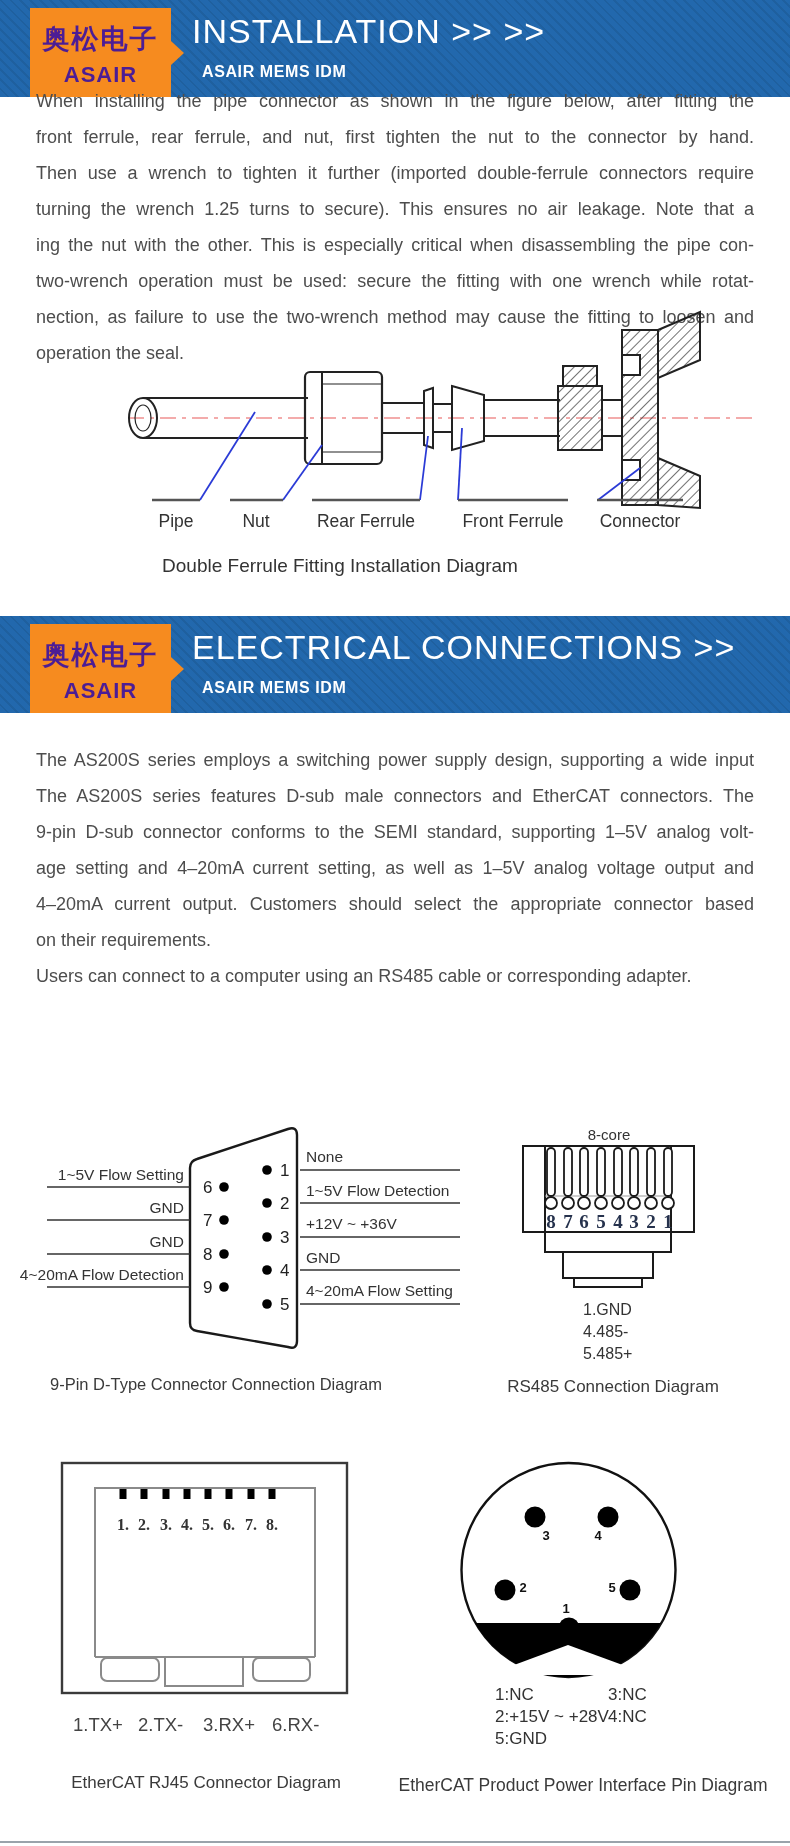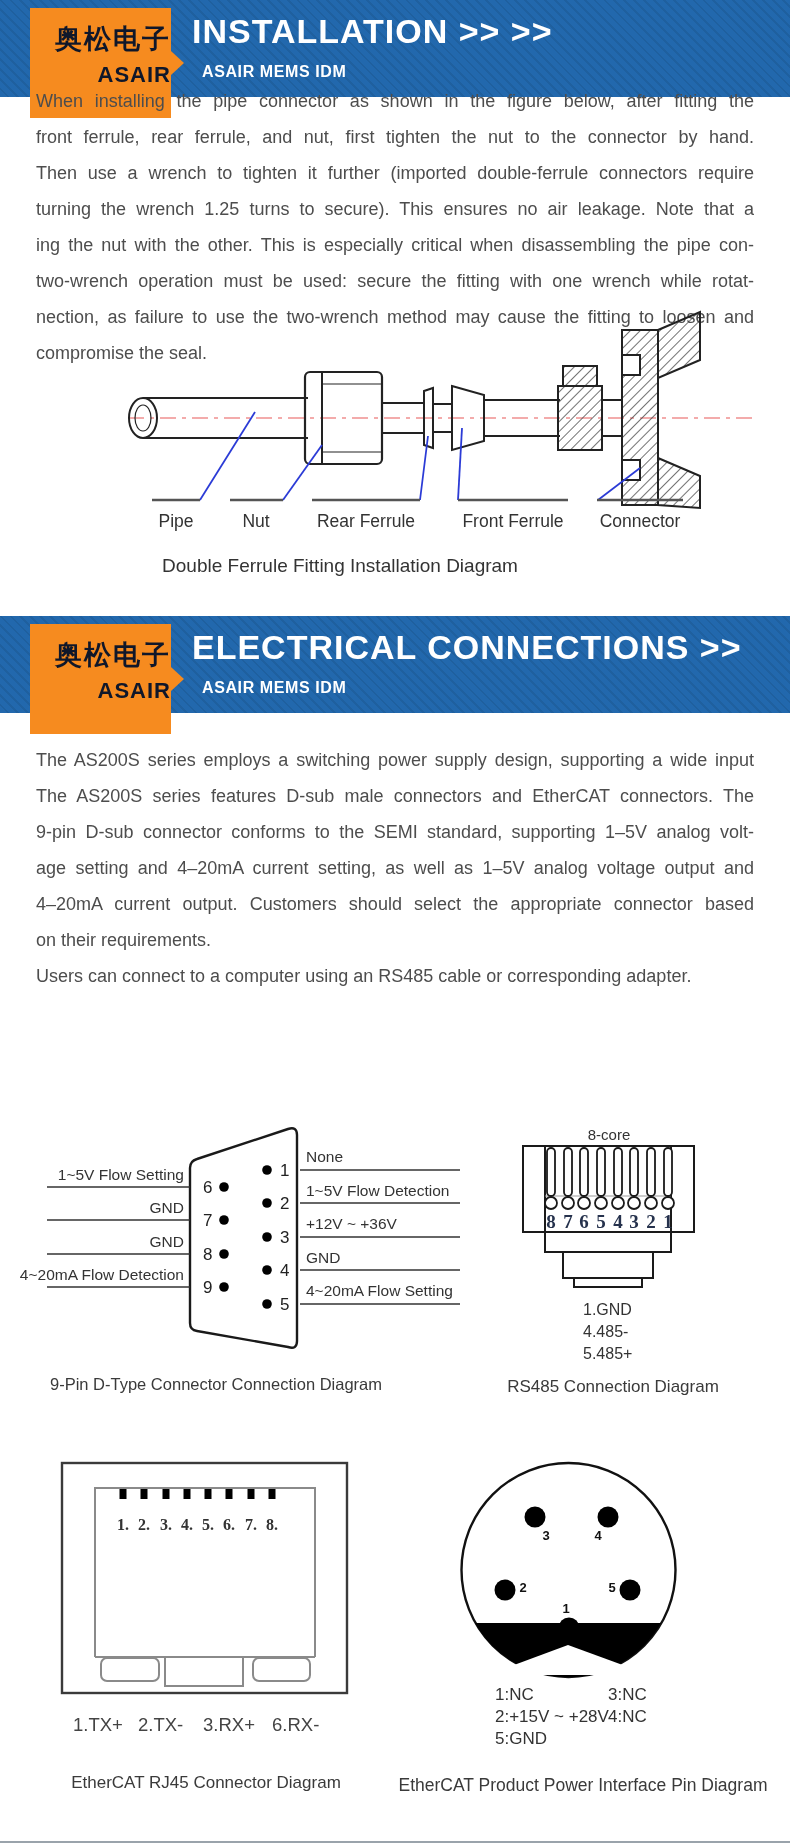--- a/index.html
+++ b/index.html
@@ -1,26 +1,26 @@
 <!DOCTYPE html>
 <html><head>
 <meta charset="utf-8">
 <style>
   html,body{margin:0;padding:0;background:#fff;}
   .page{position:relative;width:790px;height:1846px;background:#fff;overflow:hidden;
         font-family:"Liberation Sans",sans-serif;}
   
   .banner{position:absolute;left:0;width:790px;height:97px;
           background:repeating-linear-gradient(45deg,#2268ad 0px,#2268ad 5px,#1f609f 5px,#1f609f 7px);}
-  .banner-title{position:absolute;left:192px;top:12px;color:#fff;font-size:34px;font-weight:bold;
+  .banner-title{position:absolute;left:192px;top:12px;color:#fff;font-size:34px;font-weight:normal;
                 letter-spacing:1px;white-space:nowrap;}
   .banner-sub{position:absolute;left:202px;top:63px;color:#fff;font-size:16px;font-weight:bold;
               letter-spacing:0.6px;}
-  .logo{position:absolute;left:30px;top:8px;width:141px;height:110px;background:#f68b1f;
-        color:#0f172a;text-align:right;}
+  .logo{position:absolute;left:30px;top:8px;width:141px;height:89px;background:#f68b1f;
+        color:#4c1d95;text-align:center;}
   .logo:after{content:"";position:absolute;right:-13px;top:50%;margin-top:-12px;width:0;height:0;
         border-top:12px solid transparent;border-bottom:12px solid transparent;border-left:13px solid #f68b1f;}
   .logo-cn{font-size:27px;font-weight:bold;letter-spacing:2px;padding-top:13px;}
   .logo-en{font-size:22px;font-weight:bold;letter-spacing:1px;padding-top:5px;}
   
   .text-block{position:absolute;left:36px;width:718px;color:#4d4d4d;font-size:18px;}
   .tline{height:36px;line-height:36px;overflow:hidden;white-space:nowrap;}
   .tline.j{white-space:normal;text-align:justify;text-align-last:justify;}
   .overlay{position:absolute;left:0;top:0;}
   .bottom-rule{position:absolute;left:0;top:1841px;width:790px;height:2px;background:#9aa3ab;}
@@ -40,21 +40,21 @@
   </div>
 
   <div class="text-block" style="top:83px;">
     <div class="tline j">When installing the pipe connector as shown in the figure below, after fitting the</div>
     <div class="tline j">front ferrule, rear ferrule, and nut, first tighten the nut to the connector by hand.</div>
     <div class="tline j">Then use a wrench to tighten it further (imported double-ferrule connectors require</div>
     <div class="tline j">turning the wrench 1.25 turns to secure). This ensures no air leakage. Note that a</div>
     <div class="tline j">ing the nut with the other. This is especially critical when disassembling the pipe con-</div>
     <div class="tline j">two-wrench operation must be used: secure the fitting with one wrench while rotat-</div>
     <div class="tline j">nection, as failure to use the two-wrench method may cause the fitting to loosen and</div>
-    <div class="tline">compromise the seal.</div>
+    <div class="tline">operation the seal.</div>
   </div>
 
   <div class="banner" style="top:616px;">
     <div class="banner-title">ELECTRICAL CONNECTIONS &gt;&gt;</div>
     <div class="banner-sub">ASAIR MEMS IDM</div>
     <div class="logo">
       <div class="logo-cn">奥松电子</div>
       <div class="logo-en">ASAIR</div>
     </div>
   </div>

